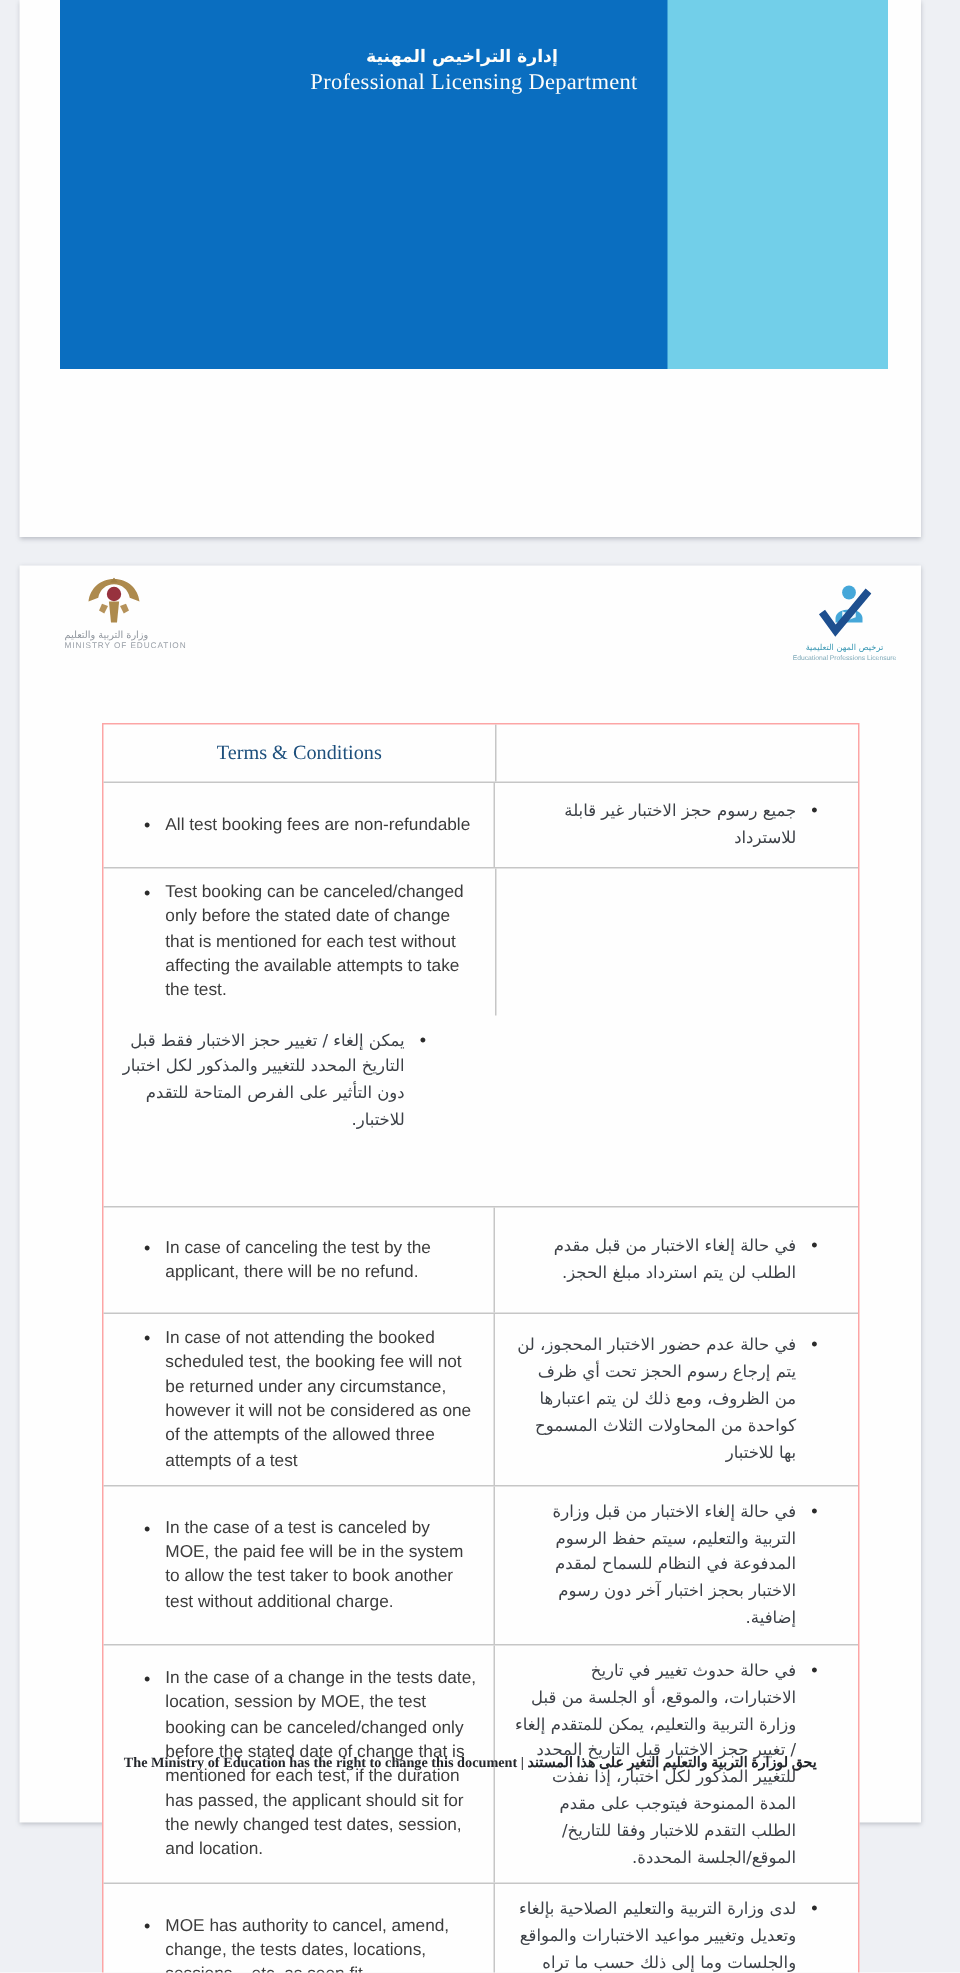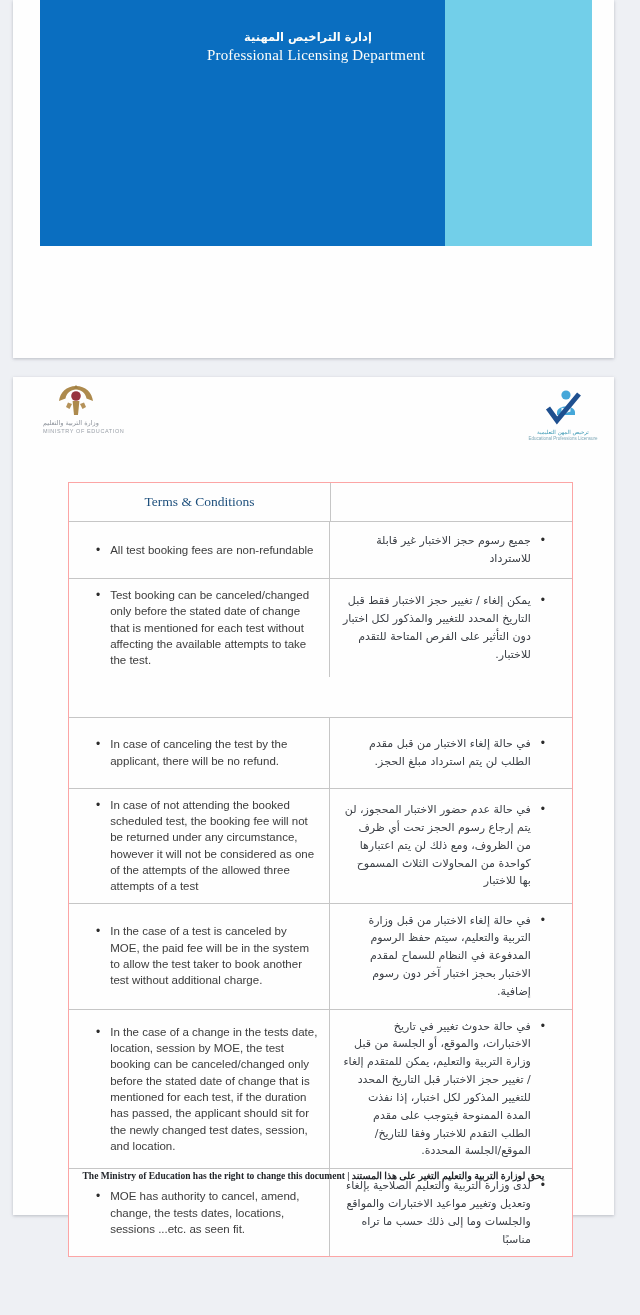--- a/index.html
+++ b/index.html
@@ -99,21 +99,21 @@
     padding: 8px 12px 8px 27px;
   }
   .cell-ar {
     width: 242px;
     display: flex; align-items: center;
     direction: rtl;
     padding: 8px 27px 8px 12px;
   }
   .t-row.hdr { min-height: 38px; }
   .t-row:nth-child(2) { min-height: 57px; }
-  .t-row:nth-child(3) { min-height: 79px; }
+  .t-row:nth-child(3) { min-height: 79px; flex-direction: column; }
   .t-row:nth-child(4) { min-height: 71px; margin-top: 40px; }
   .t-row:nth-child(5) { min-height: 112px; }
   .t-row:nth-child(6) { min-height: 83px; }
   .t-row:nth-child(7) { min-height: 126px; }
   .t-row:nth-child(8) { min-height: 76px; }
 
   .hdr .cell-en, .hdr .cell-ar { justify-content: center; padding: 6px; }
   .hdr-en {
     font-family: "Liberation Serif", serif;
     font-size: 13.5px; color: #1d4f7c;

